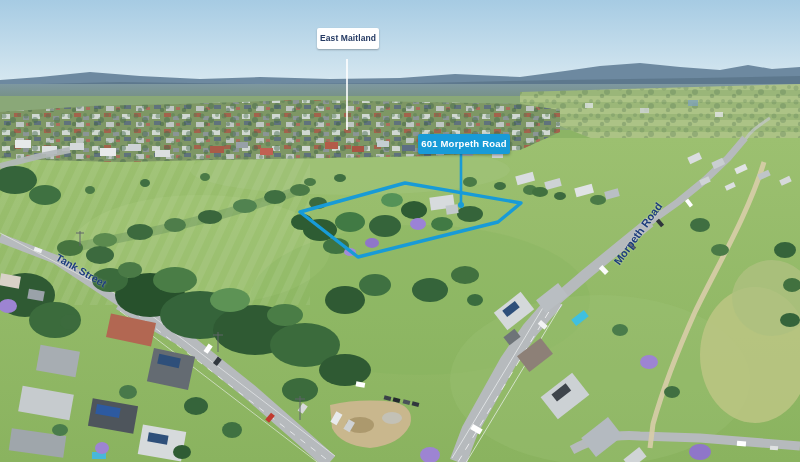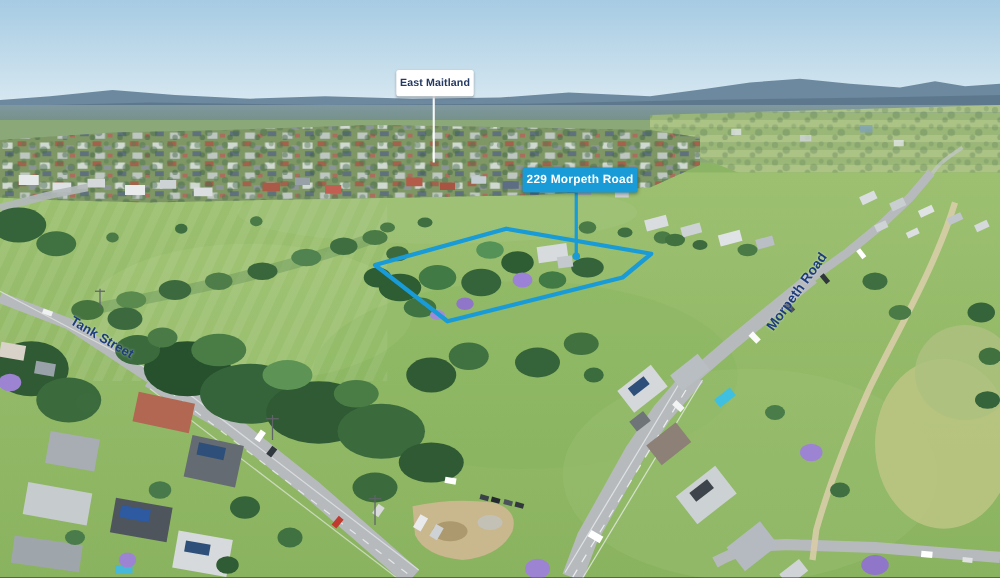--- a/index.html
+++ b/index.html
@@ -1,20 +1,20 @@
 <!DOCTYPE html>
 <html><head>
 <meta charset="utf-8">
 <style>
   html,body{margin:0;padding:0;background:#222;}
   .stage{position:relative;width:800px;height:462px;overflow:hidden;
          font-family:"Liberation Sans",sans-serif;background:#8cb465;}
   .stage svg{position:absolute;left:0;top:0;display:block;}
   .overlay-label{position:absolute;z-index:20;}
-  .town-label{left:317px;top:56px;width:62px;height:21px;background:#ffffff;
+  .town-label{left:317px;top:28px;width:62px;height:21px;background:#ffffff;
       border-radius:2px;text-align:center;line-height:21px;font-size:8.5px;
       font-weight:600;letter-spacing:.1px;color:#253a63;white-space:nowrap;
       box-shadow:0 1px 2px rgba(0,0,0,.28);}
   .prop-label{left:418px;top:134px;width:92px;height:20px;background:#189bd7;
       border-radius:2px;text-align:center;line-height:20px;font-size:9.5px;
       font-weight:bold;letter-spacing:.2px;color:#ffffff;white-space:nowrap;
       box-shadow:0 1px 3px rgba(0,0,0,.35);}
   .street-label{font-weight:bold;color:#1d3d7c;white-space:nowrap;
       text-shadow:0 0 2px rgba(255,255,255,.55);}
   .tank-label{left:60px;top:251px;font-size:10.5px;transform:rotate(30deg);
@@ -310,18 +310,18 @@
 
   <g>
     <line x1="347" y1="59" x2="347" y2="130" stroke="#ffffff" stroke-width="1.7" opacity=".95"></line>
     <line x1="461" y1="154" x2="461" y2="203" stroke="#189bd7" stroke-width="2.6"></line>
     <circle cx="461" cy="205" r="3" fill="#189bd7"></circle>
   </g>
 </svg>
 
 <div class="overlay-label town-label" style="color: rgb(37, 58, 99);">East Maitland</div>
 
-<div class="overlay-label prop-label" style="background: rgb(24, 155, 215);">229 Morpeth Road</div>
+<div class="overlay-label prop-label" style="background: rgb(24, 155, 215);">601 Morpeth Road</div>
 
 <div class="overlay-label street-label tank-label" style="color: rgb(29, 61, 124);">Tank Street</div>
 
 <div class="overlay-label street-label morpeth-label" style="color: rgb(29, 61, 124);">Morpeth Road</div>
 </div>
 
 </body></html>

